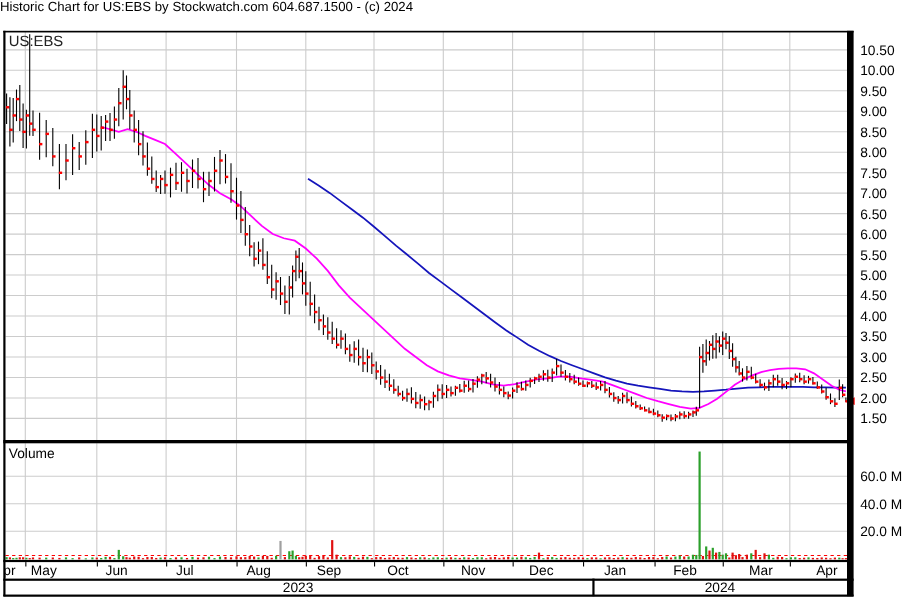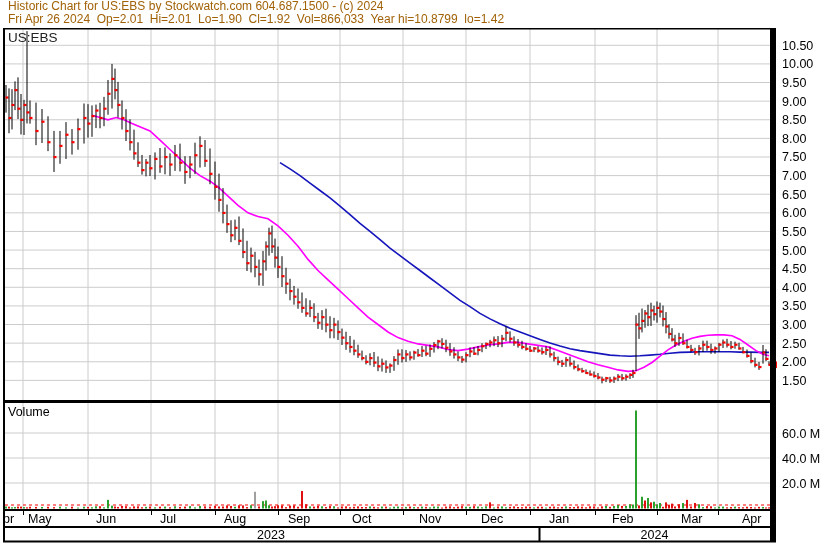--- a/index.html
+++ b/index.html
@@ -1,25 +1,25 @@
 <!DOCTYPE html>
 <html><head>
 <meta charset="utf-8">
 <style>
   html,body{margin:0;padding:0;background:#fff;}
   body{width:830px;height:543px;position:relative;font-family:"Liberation Sans",sans-serif;overflow:hidden;}
-  .hdr{position:absolute;left:8px;top:0;color:#a16207;font-size:12px;line-height:13px;white-space:pre;}
+  .hdr{position:absolute;left:0;top:0;color:#000000;font-size:12px;line-height:13px;white-space:pre;}
   .hdr .l2{display:block;}
   svg{position:absolute;left:0;top:0;}
   svg text{font-family:"Liberation Sans",sans-serif;}
 </style>
 </head>
 <body>
 
-<div class="hdr"><span class="l1">Historic Chart for US:EBS by Stockwatch.com 604.687.1500 - (c) 2024</span><span class="l2">Fri Apr 26 2024  Op=2.01  Hi=2.01  Lo=1.90  Cl=1.92  Vol=866,033  Year hi=10.8799  lo=1.42</span></div>
+<div class="hdr"><span class="l1">Historic Chart for US:EBS by Stockwatch.com 604.687.1500 - (c) 2024</span></div>
 
 <svg id="plot" width="830" height="543" viewBox="0 0 830 543">
     <line x1="5" y1="45.3" x2="770" y2="45.3" stroke="#cccccc" stroke-width="1"></line>
     <line x1="5" y1="63.91499999999999" x2="770" y2="63.91499999999999" stroke="#cccccc" stroke-width="1"></line>
     <line x1="5" y1="82.53" x2="770" y2="82.53" stroke="#cccccc" stroke-width="1"></line>
     <line x1="5" y1="101.145" x2="770" y2="101.145" stroke="#cccccc" stroke-width="1"></line>
     <line x1="5" y1="119.75999999999999" x2="770" y2="119.75999999999999" stroke="#cccccc" stroke-width="1"></line>
     <line x1="5" y1="138.375" x2="770" y2="138.375" stroke="#cccccc" stroke-width="1"></line>
     <line x1="5" y1="156.99" x2="770" y2="156.99" stroke="#cccccc" stroke-width="1"></line>
     <line x1="5" y1="175.60499999999996" x2="770" y2="175.60499999999996" stroke="#cccccc" stroke-width="1"></line>

